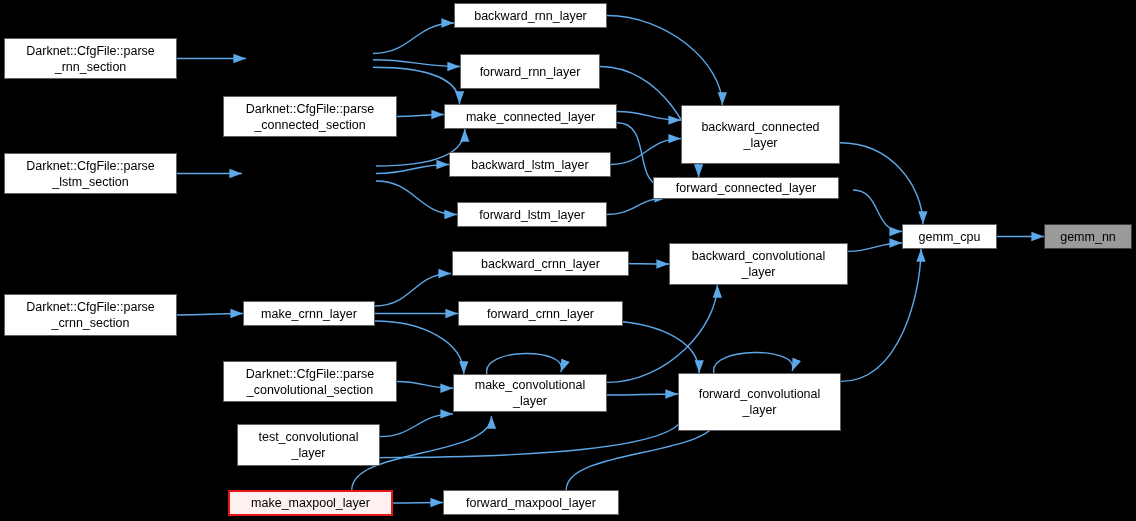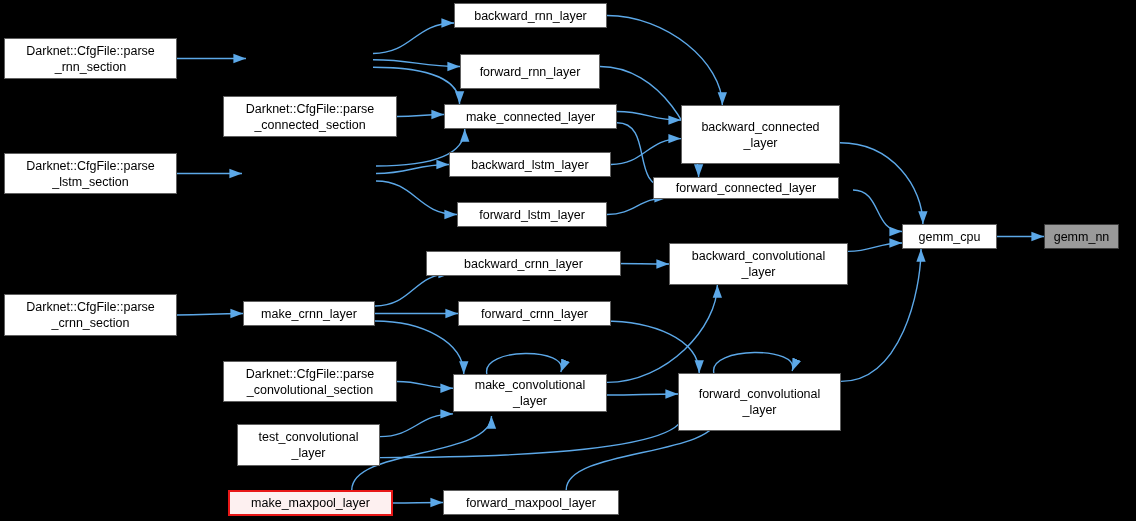--- a/index.html
+++ b/index.html
@@ -108,24 +108,24 @@
     </div>
   <div class="node" style="left:444px;top:104px;width:173px;height:25px">
       <span>make_connected_layer</span>
     </div>
   <div class="node" style="left:449px;top:152px;width:162px;height:25px">
       <span>backward_lstm_layer</span>
     </div>
   <div class="node" style="left:457px;top:202px;width:150px;height:25px">
       <span>forward_lstm_layer</span>
     </div>
-  <div class="node" style="left:426px;top:251px;width:195px;height:25px">
+  <div class="node" style="left:452px;top:251px;width:177px;height:25px">
       <span>backward_crnn_layer</span>
     </div>
-  <div class="node" style="left:458px;top:301px;width:153px;height:25px">
+  <div class="node" style="left:458px;top:301px;width:165px;height:25px">
       <span>forward_crnn_layer</span>
     </div>
   <div class="node" style="left:453px;top:374px;width:154px;height:38px">
       <span>make_convolutional</span>
       <span>_layer</span>
     </div>
   <div class="node" style="left:443px;top:490px;width:176px;height:25px">
       <span>forward_maxpool_layer</span>
     </div>
   <div class="node" style="left:681px;top:105px;width:159px;height:59px">
@@ -139,16 +139,16 @@
       <span>backward_convolutional</span>
       <span>_layer</span>
     </div>
   <div class="node" style="left:678px;top:373px;width:163px;height:58px">
       <span>forward_convolutional</span>
       <span>_layer</span>
     </div>
   <div class="node" style="left:902px;top:224px;width:95px;height:25px">
       <span>gemm_cpu</span>
     </div>
-  <div class="node current" style="left:1044px;top:224px;width:75px;height:25px">
+  <div class="node current" style="left:1044px;top:224px;width:88px;height:25px">
       <span>gemm_nn</span>
     </div>
 </div>
 
 </body></html>

